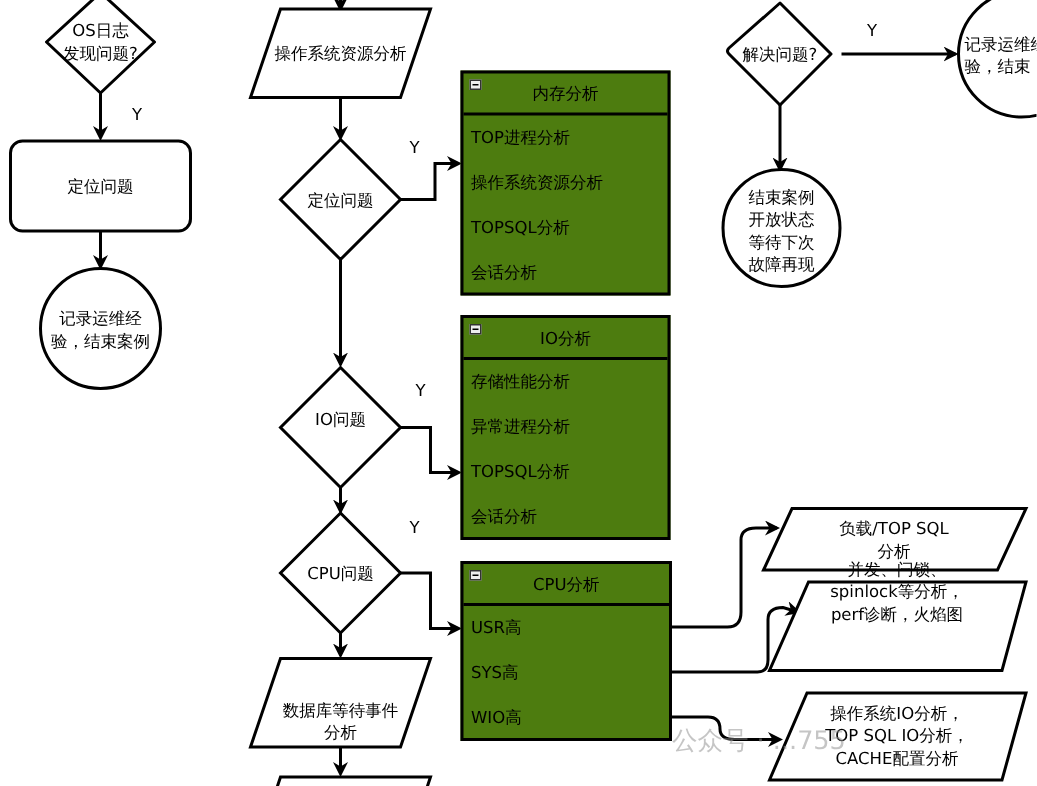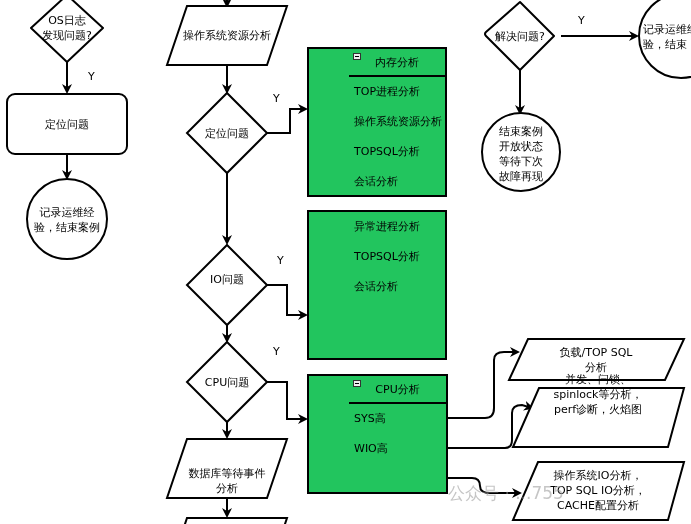--- a/index.html
+++ b/index.html
@@ -1,21 +1,21 @@
 <!DOCTYPE html>
 <html><head>
 <meta charset="utf-8">
 <style>
   html, body { margin:0; padding:0; background:#ffffff; }
   body { width:691px; height:524px; overflow:hidden; position:relative;
          font-family:"DejaVu Sans", "Liberation Sans", sans-serif; }
   #canvas { position:absolute; left:0; top:0; width:691px; height:524px; }
   .lbl { position:absolute; font-size:11px; color:#000; text-align:center; line-height:15px; white-space:nowrap; }
   .cap { position:absolute; font-size:11px; color:#000; }
-  .box { position:absolute; border:2px solid #000; background:#22c55e; box-sizing:border-box;padding-left:40px; }
+  .box { position:absolute; border:2px solid #000; background:#4d7c0f; box-sizing:border-box; }
   .box .hdr { height:28px; border-bottom:2px solid #000; box-sizing:border-box; position:relative; text-align:center; font-size:11px; line-height:28px; }
   .box .hdr .mini { position:absolute; left:4px; top:4px; width:8px; height:7px; border:1px solid #333; background:#eee; box-sizing:border-box; }
   .box .hdr .mini:after { content:""; position:absolute; left:1px; right:1px; top:2px; height:1px; background:#000; }
   .box .row { height:30px; line-height:30px; padding-left:5px; font-size:11px; }
   .wm { position:absolute; left:448px; top:482px; font-size:17px; color:rgba(150,150,150,0.55); white-space:nowrap; }
 </style>
 </head>
 <body>
 
 <svg id="canvas" width="691" height="524" viewBox="0 0 691 524">
@@ -85,30 +85,36 @@
     <span class="mini"></span>
     <span>内存分析</span>
   </div>
   <div class="row">TOP进程分析</div>
   <div class="row">操作系统资源分析</div>
   <div class="row">TOPSQL分析</div>
   <div class="row">会话分析</div>
 </div>
 
 <div class="box" style="left:307px;top:210px;width:140px;height:150px;">
+  <div class="hdr">
+    <span class="mini"></span>
+    <span>IO分析</span>
+  </div>
+  <div class="row">存储性能分析</div>
   <div class="row">异常进程分析</div>
   <div class="row">TOPSQL分析</div>
   <div class="row">会话分析</div>
 </div>
 
 <div class="box" style="left:307px;top:374px;width:141px;height:120px;">
   <div class="hdr">
     <span class="mini"></span>
     <span>CPU分析</span>
   </div>
+  <div class="row">USR高</div>
   <div class="row">SYS高</div>
   <div class="row">WIO高</div>
 </div>
 
 <div class="lbl" style="left:516px;top:345px;width:160px;white-space:pre-line;">负载/TOP SQL
 分析</div>
 <div class="lbl" style="left:518px;top:372px;width:160px;white-space:pre-line;">并发、闩锁、
 spinlock等分析，
 perf诊断，火焰图</div>
 <div class="lbl" style="left:518px;top:468px;width:160px;white-space:pre-line;">操作系统IO分析，

